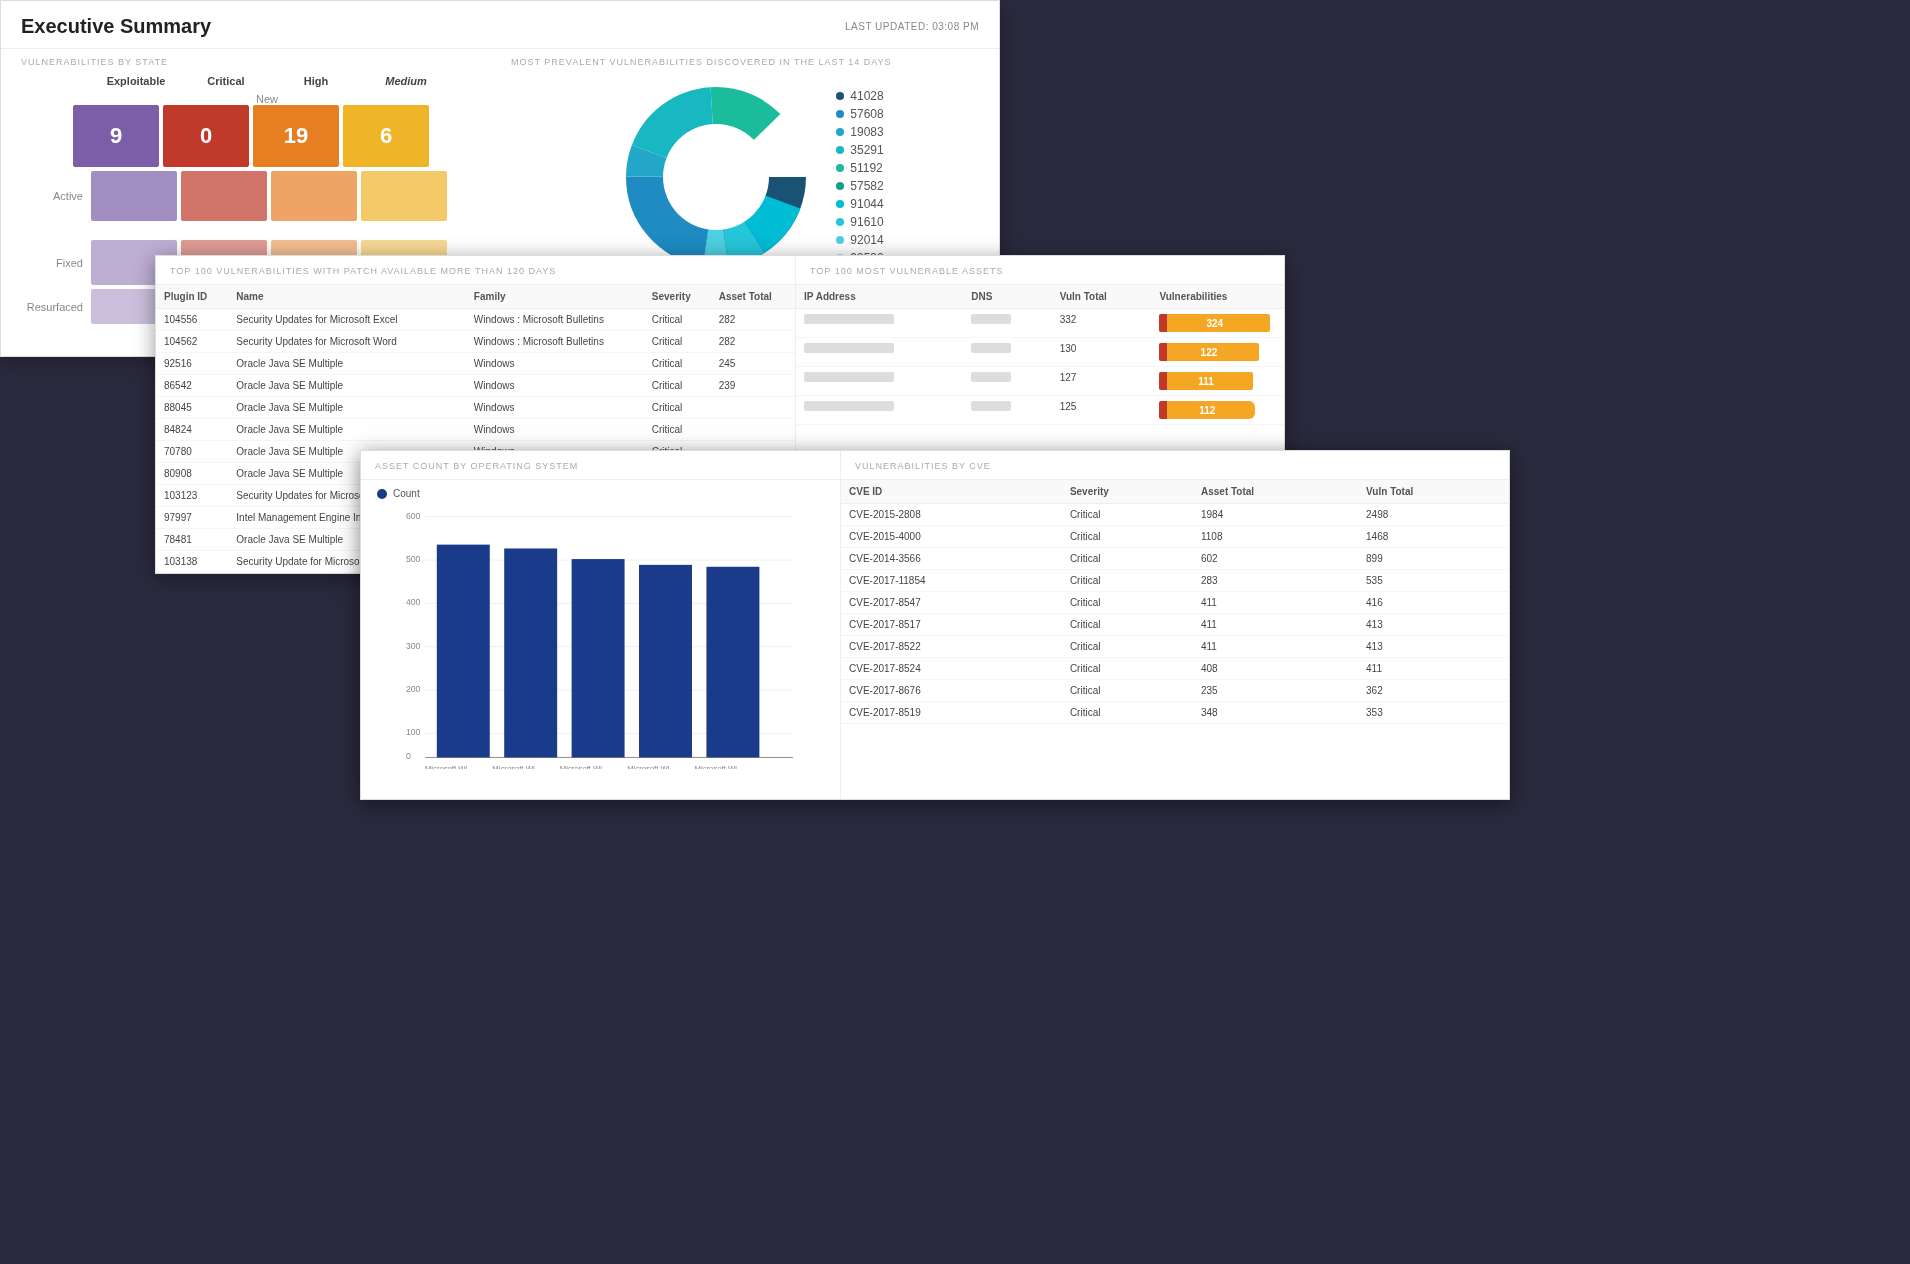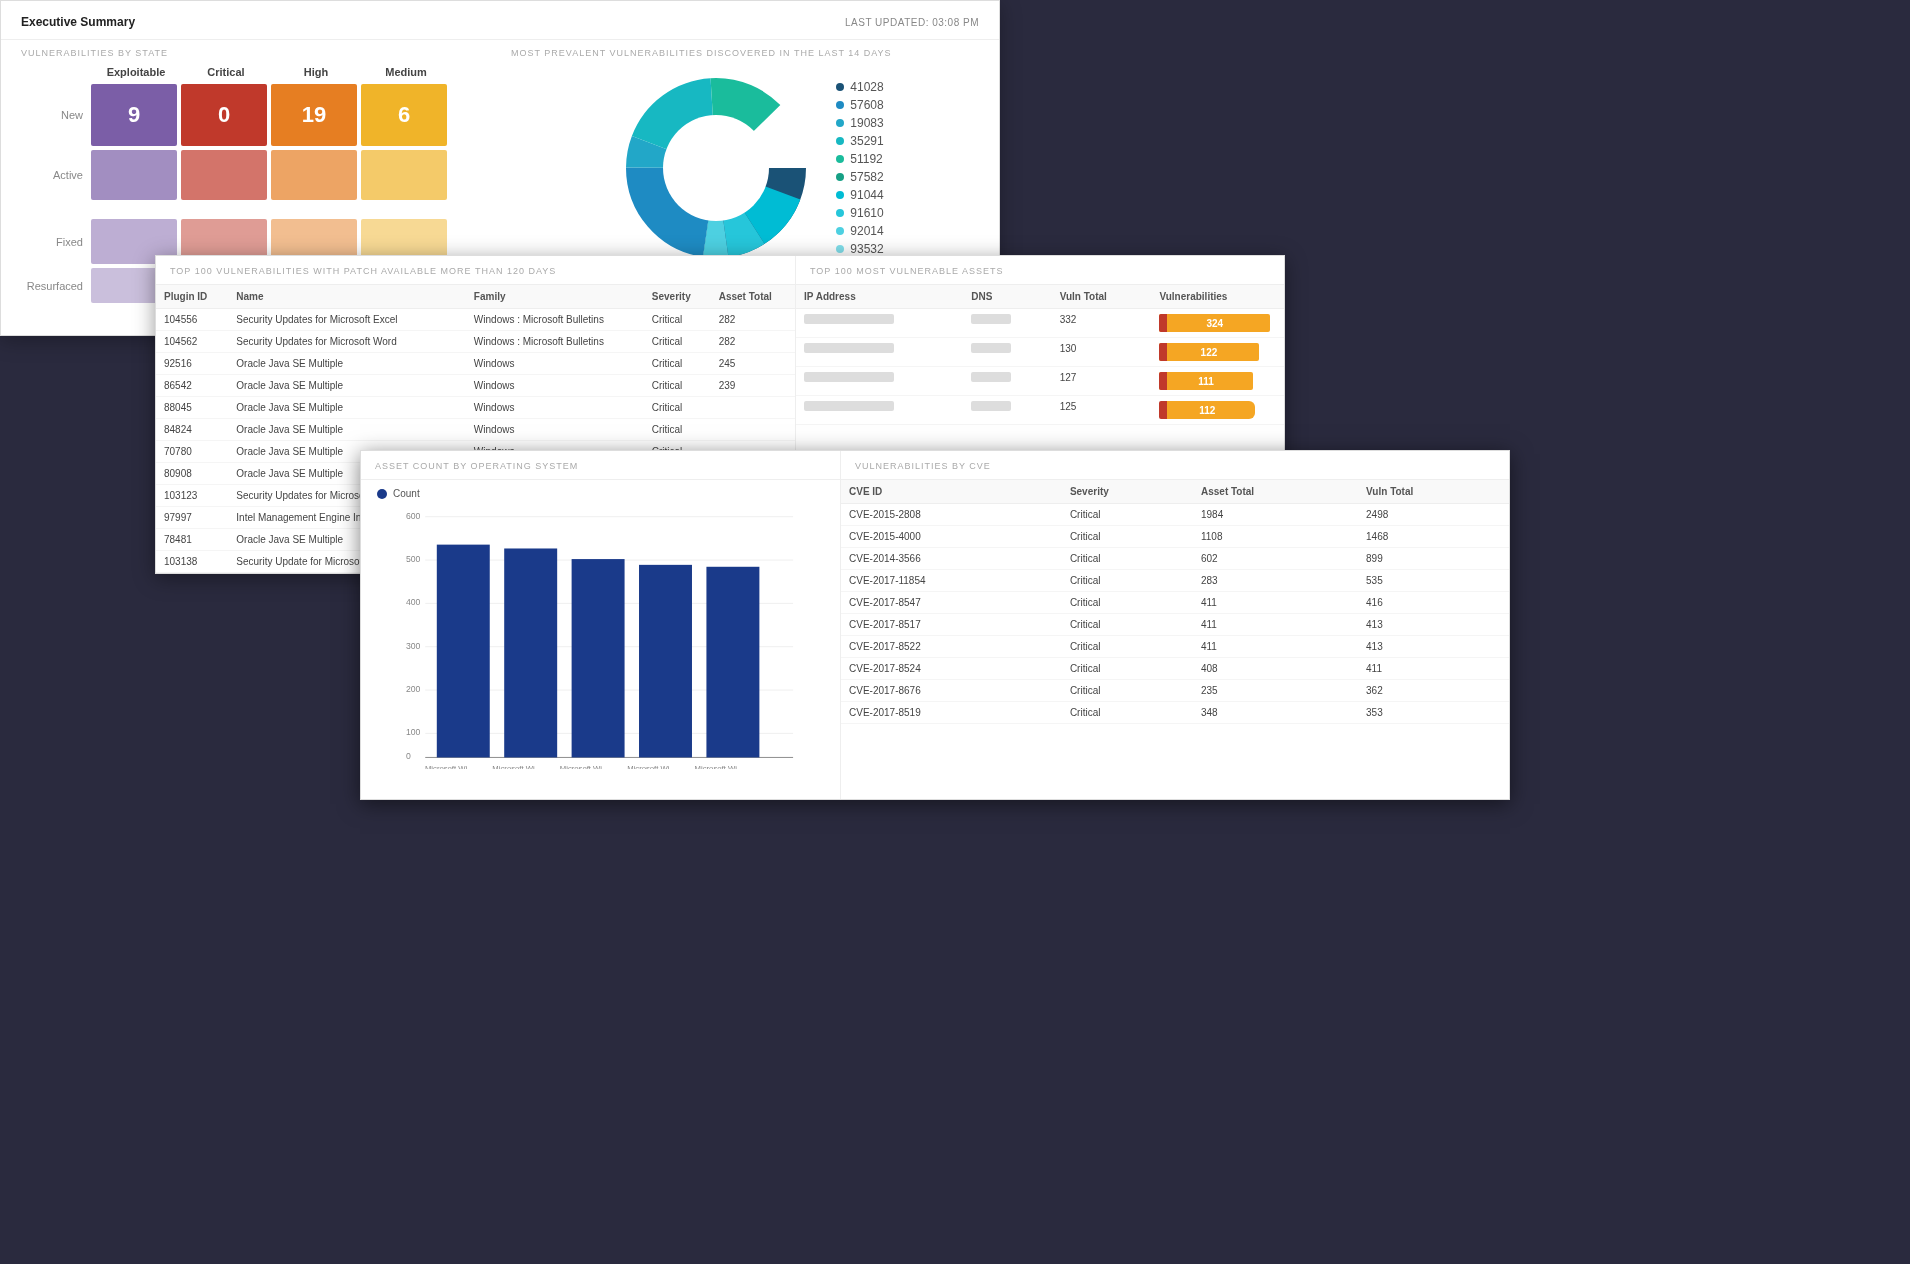--- a/index.html
+++ b/index.html
@@ -26,21 +26,21 @@
       padding-bottom: 20px;
     }
     .exec-header {
       display: flex;
       justify-content: space-between;
       align-items: center;
       padding: 14px 20px 10px;
       border-bottom: 1px solid #eee;
     }
     .exec-title {
-      font-size: 12px;
+      font-size: 20px;
       font-weight: bold;
       color: #222;
     }
     .exec-updated {
       font-size: 10px;
       color: #888;
       letter-spacing: 0.5px;
     }
     .section-label-small {
       font-size: 9px;
@@ -194,24 +194,24 @@
 
   <div style="display:flex; padding: 8px 0;">
 
     <div style="width:500px; padding: 0 20px;">
       <div class="section-label-small">VULNERABILITIES BY STATE</div>
 
       <div style="display:flex; margin-left:70px; margin-bottom:6px;">
         <div style="width:90px; text-align:center; font-size:11px; font-weight:bold; color:#444;">Exploitable</div>
         <div style="width:90px; text-align:center; font-size:11px; font-weight:bold; color:#444;">Critical</div>
         <div style="width:90px; text-align:center; font-size:11px; font-weight:bold; color:#444;">High</div>
-        <div style="width:90px; text-align:center; font-size:11px; font-weight:bold; color:#444;">Medium</div>
-      </div>
-
-      <div style="display:flex; align-items:center; margin-bottom:4px;">
+        <div style="width:90px; text-align:center; font-size:11px; font-weight:bold; color:#444;font-style:italic;">Medium</div>
+      </div>
+
+      <div style="display:flex; align-items:center; margin-bottom:4px;flex-direction:column;">
         <div style="width:70px; text-align:right; padding-right:8px; font-size:11px; color:#888;">New</div>
         <div style="display:flex; gap:4px;">
           <div class="state-tile tile-purple">9</div>
           <div class="state-tile tile-red">0</div>
           <div class="state-tile tile-orange">19</div>
           <div class="state-tile tile-yellow">6</div>
         </div>
       </div>
 
       <div style="display:flex; align-items:center; margin-bottom:19px;">

